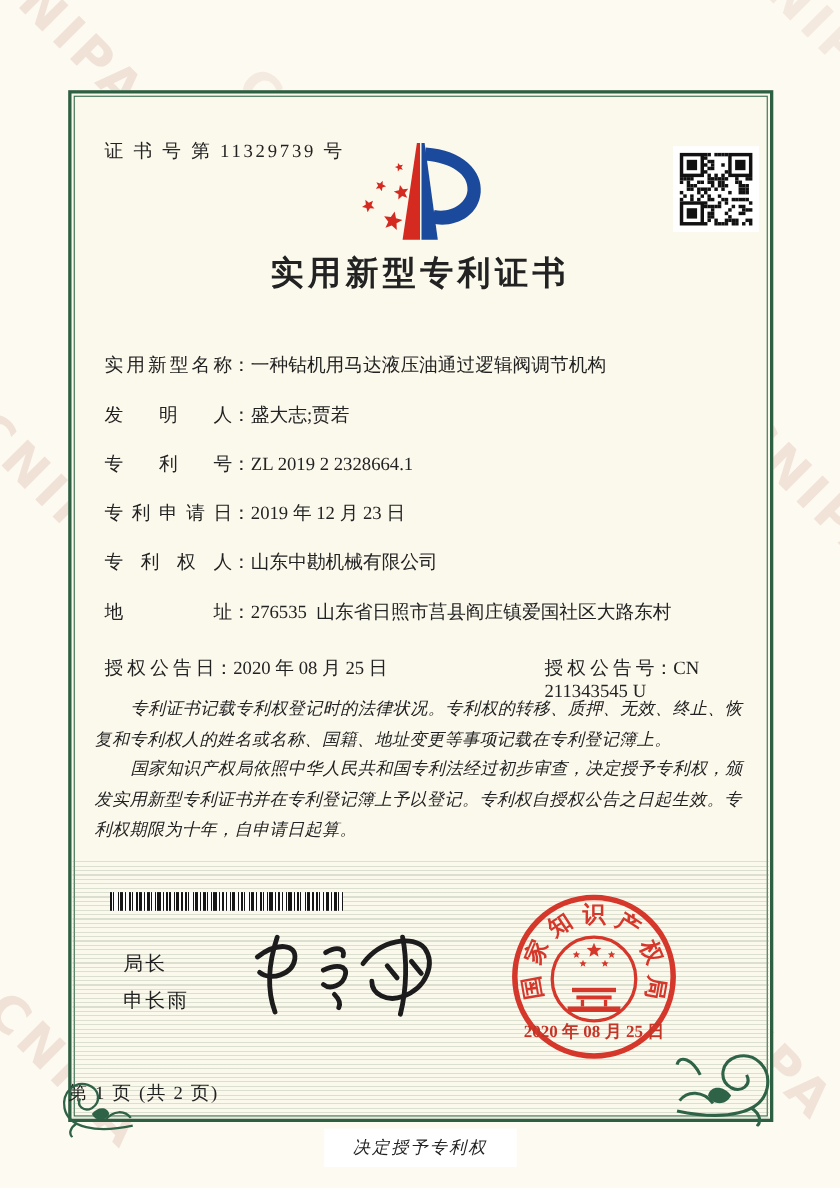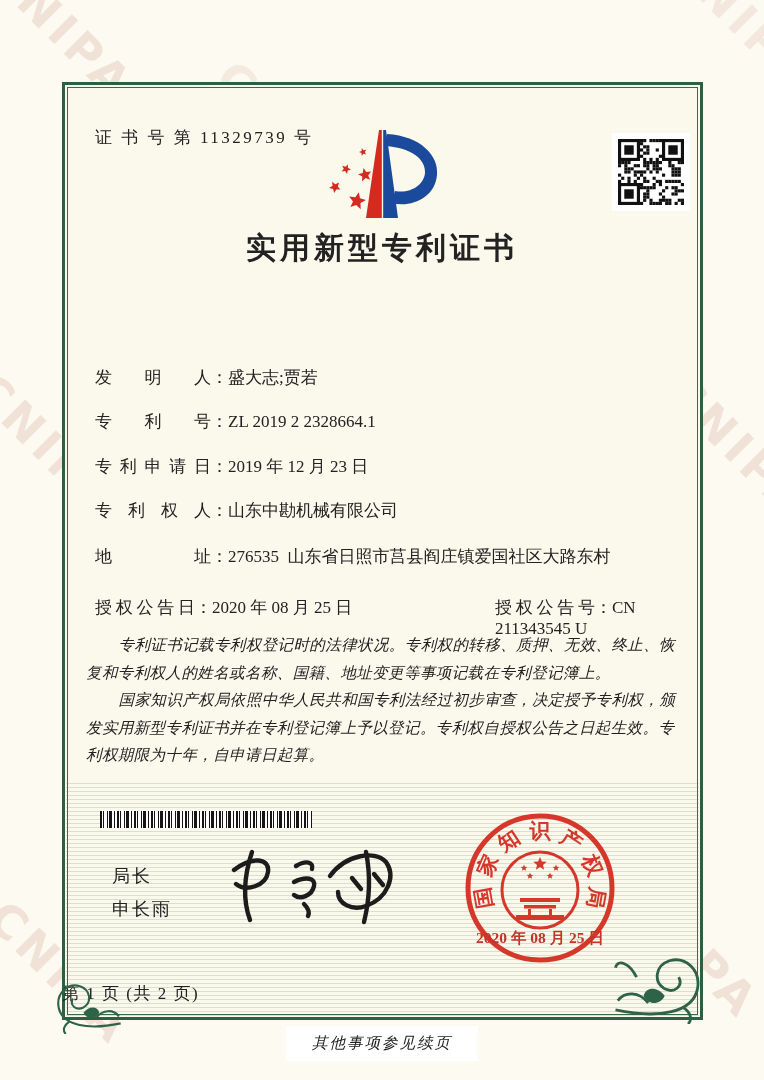--- a/index.html
+++ b/index.html
@@ -225,20 +225,23 @@
           <polygon points="56.8,26.2 56.6,28.9 54.0,29.9 56.5,31.0 56.7,33.8 58.5,31.7 61.2,32.4 59.8,30.0 61.3,27.7 58.6,28.3" fill="#d42a20"></polygon>
           <polygon points="42.9,42.4 40.5,44.8 37.2,43.7 38.8,46.8 36.7,49.6 40.1,49.1 42.1,51.9 42.7,48.5 46.0,47.4 42.9,45.8" fill="#d42a20"></polygon>
           <polygon points="58.6,46.1 57.7,50.9 53.0,52.2 57.3,54.5 57.1,59.4 60.6,56.1 65.2,57.7 63.1,53.4 66.1,49.6 61.3,50.1" fill="#d42a20"></polygon>
           <polygon points="27.1,59.7 27.6,63.8 24.1,66.1 28.1,67.0 29.2,71.0 31.3,67.4 35.4,67.6 32.7,64.5 34.1,60.6 30.3,62.3" fill="#d42a20"></polygon>
           <polygon points="53.8,70.2 50.3,75.3 44.2,74.6 48.0,79.5 45.4,85.1 51.2,83.0 55.7,87.2 55.5,81.0 60.9,78.0 55.0,76.3" fill="#d42a20"></polygon>
         </g>
     </svg>
 
     <div class="title">实用新型专利证书</div>
 
+    <div class="fieldrow" style="top:320px;">
+      <span class="flabel">实用新型名称</span><span>：</span><span class="fvalue">一种钻机用马达液压油通过逻辑阀调节机构</span>
+    </div>
     <div class="fieldrow" style="top:366px;">
       <span class="flabel">发明人</span><span>：</span><span class="fvalue">盛大志;贾若</span>
     </div>
     <div class="fieldrow" style="top:410px;">
       <span class="flabel">专利号</span><span>：</span><span class="fvalue">ZL 2019 2 2328664.1</span>
     </div>
     <div class="fieldrow" style="top:455px;font-family:Liberation Serif, serif;">
       <span class="flabel">专利申请日</span><span>：</span><span class="fvalue">2019 年 12 月 23 日</span>
     </div>
     <div class="fieldrow" style="top:499px;">
@@ -320,14 +323,14 @@
   <svg class="ornament" style="left:612px;top:942px;width:96px;height:82px;transform:scaleX(-1);" viewBox="0 0 80 70">
     <g fill="none" stroke="#2e6347" stroke-width="2.4">
       <path d="M78,58 C40,66 12,60 8,40 C5,24 18,12 32,16 C44,20 46,34 36,40 C28,44 20,38 24,30"></path>
       <path d="M50,52 C58,42 70,42 76,50"></path>
       <path d="M20,56 C14,60 12,66 16,70"></path>
       <path d="M60,30 C66,18 76,14 78,22"></path>
     </g>
     <path d="M36,46 C42,38 52,38 54,46 C50,54 40,54 36,46 Z" fill="#2e6347"></path>
   </svg>
 
-  <div class="cont-note">其他事项参见续页</div>
+  <div class="cont-note">决定授予专利权</div>
 </div>
 
 </body></html>

